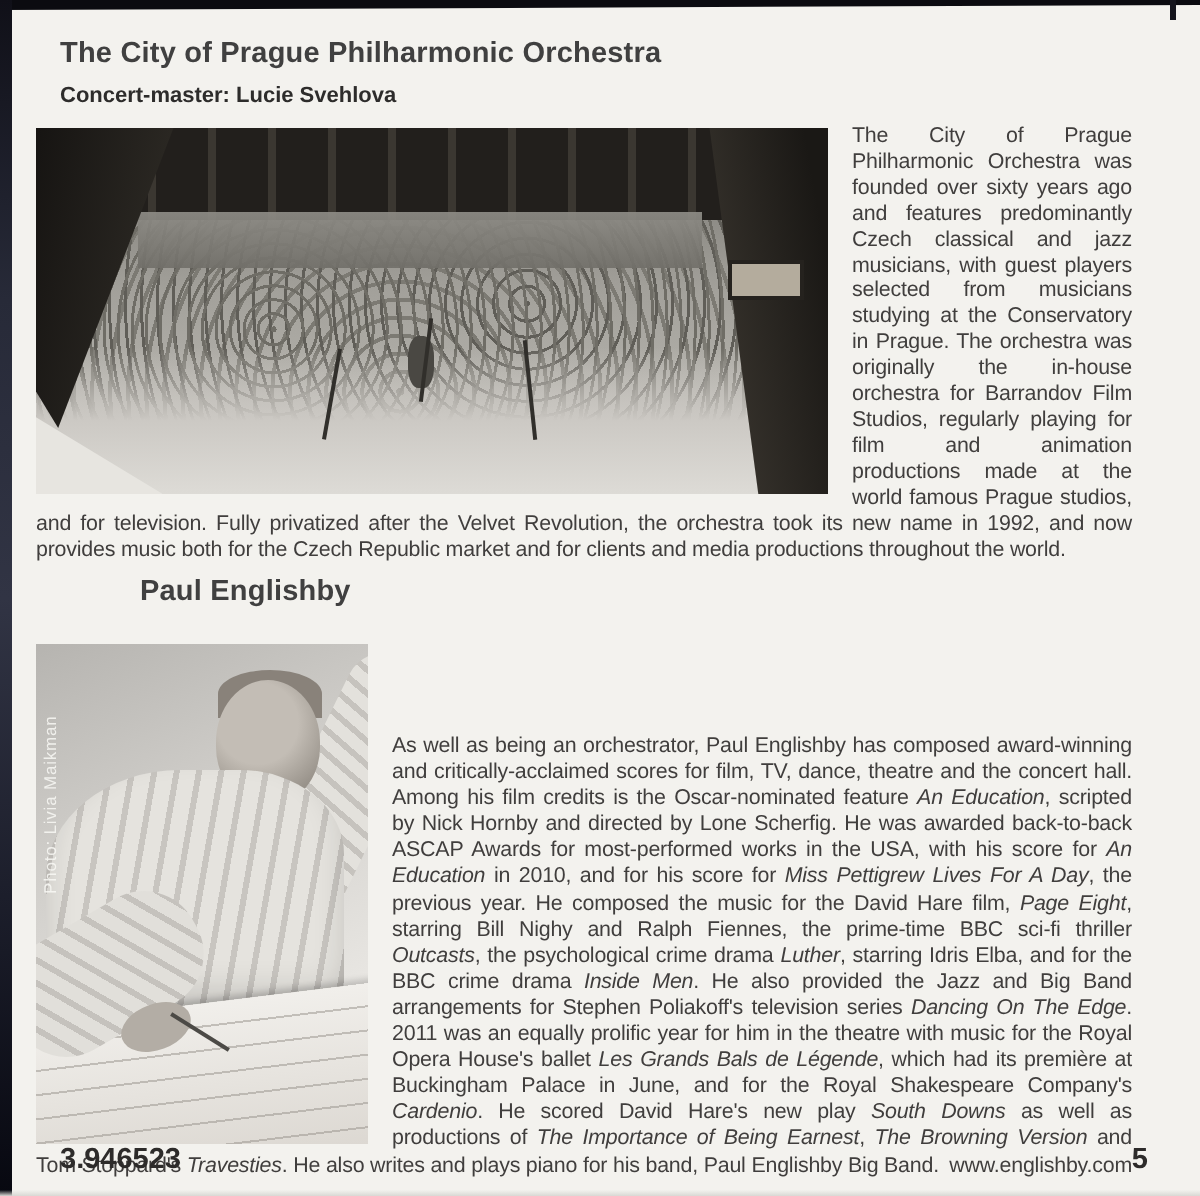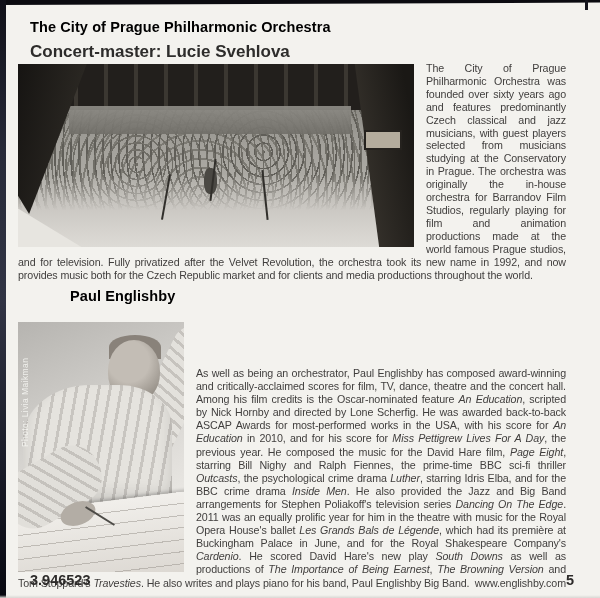--- a/index.html
+++ b/index.html
@@ -11,23 +11,23 @@
   }
   
   .scan-top{position:absolute;top:0;left:0;right:0;height:5px;
     background:#0b0b10;clip-path:polygon(0 0,100% 0,100% 50%,0 100%);z-index:9;}
   .scan-left{position:absolute;top:0;left:0;bottom:0;width:6px;z-index:9;
     background:linear-gradient(180deg,#101018 0%,#272a38 25%,#313444 50%,#1c1e2b 75%,#070810 100%);}
   .scan-mark-tr{position:absolute;top:0;left:585px;width:3px;height:10px;background:#14141c;z-index:9;}
   .scan-bottom{position:absolute;left:0;right:0;bottom:0;height:3px;
     background:linear-gradient(180deg,rgba(0,0,0,0),#d9d8d4);z-index:9;}
 
-  .title{position:absolute;left:30px;margin:0;font-size:14.5px;font-weight:bold;color:#000000;letter-spacing:.1px;}
+  .title{position:absolute;left:30px;margin:0;font-size:14.5px;font-weight:bold;color:#404040;letter-spacing:.1px;}
   .t1{top:19px;}
-  .subtitle{position:absolute;left:30px;top:42px;margin:0;font-size:17px;font-weight:bold;color:#2d2c2b;}
+  .subtitle{position:absolute;left:30px;top:42px;margin:0;font-size:11px;font-weight:bold;color:#2d2c2b;}
   .h2{top:288px;margin-left:40px;}
 
   .sec{position:absolute;left:18px;width:548px;}
   .sec1{top:62px;}
   .sec2{top:320px;}
   .body{margin:0;text-align:justify;font-size:10.7px;line-height:12.9px;letter-spacing:-0.1px;}
   .sec2 .body{line-height:13.1px;margin-top:47px;}
   .it{font-style:italic;}
   .site{float:right;}
 

